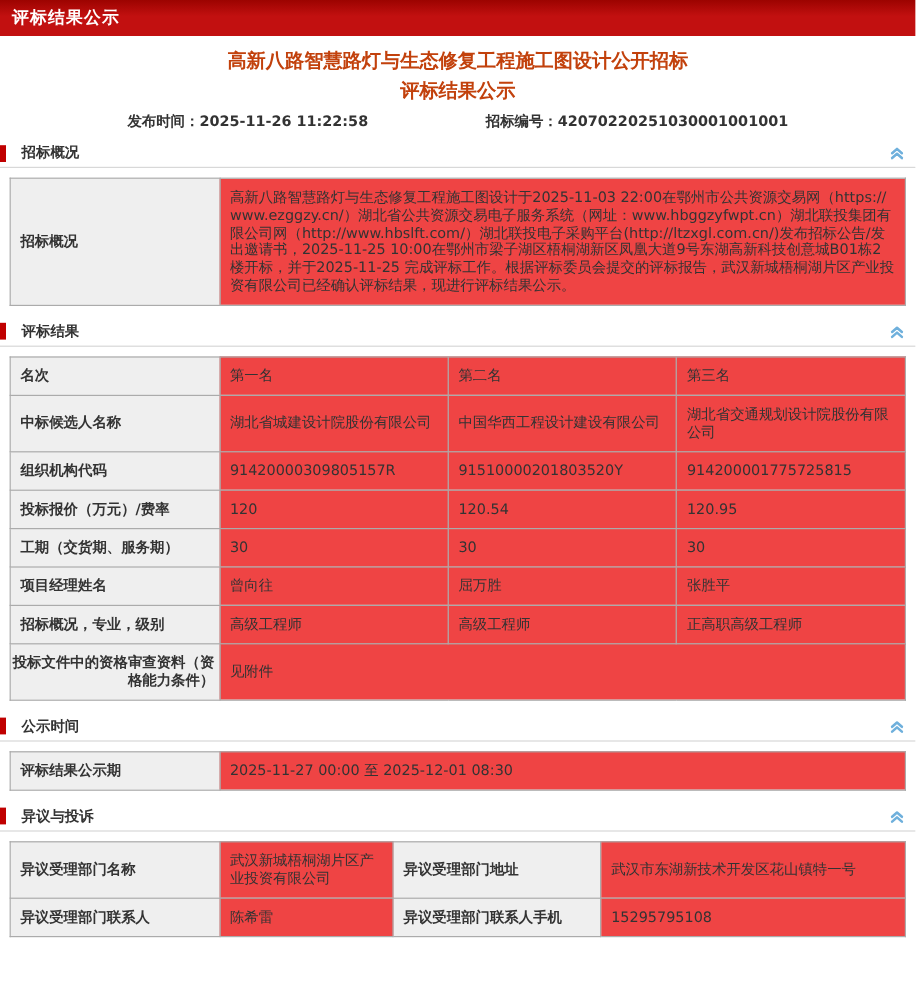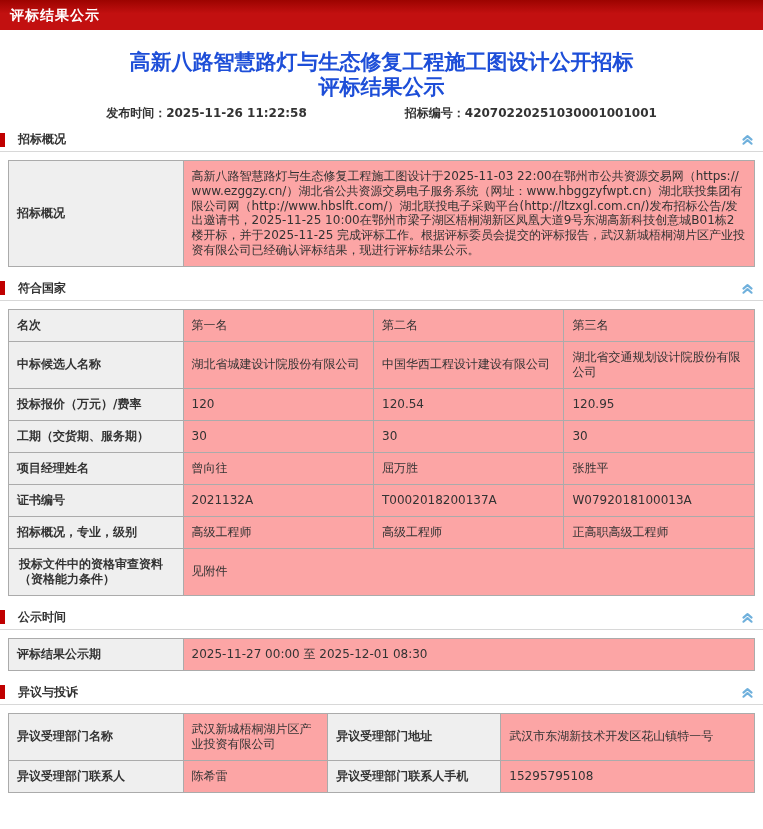--- a/index.html
+++ b/index.html
@@ -17,25 +17,25 @@
     font-size:14px;
     font-weight:bold;
     line-height:30px;
     padding-left:10px;
     box-sizing:border-box;
     letter-spacing:1px;
   }
   
   .doc-title{
     text-align:center;
-    font-size:21px;
+    font-size:16px;
     font-weight:600;
     line-height:25px;
-    margin-top:20px;
-    color:#1d4ed8;
+    margin-top:8px;
+    color:#c2410c;
   }
   .meta-row{
     display:flex;
     justify-content:center;
     gap:98px;
     font-size:12px;
     font-weight:bold;
     margin:5px 0 6px 0;
   }
   .meta-row .val{font-weight:bold;}
@@ -63,27 +63,27 @@
     font-size:12px;
     table-layout:fixed;
     color:#333;
   }
   td{
     border:1px solid #ababab;
     padding:8px 8px;
     vertical-align:middle;
     word-break:break-all;
     line-height:1.25;
-    background:#fca5a5;
+    background:#ef4444;
   }
   td.lbl{
     background:#efefef;
     font-weight:bold;
   }
-  td.lbl.center{text-align:left;padding-left:10px;padding-right:4px;}
+  td.lbl.center{text-align:right;padding-left:0;padding-right:4px;}
   .overview-text{line-height:1.23;}
 </style>
 </head>
 <body>
 
 <div class="banner">
   <span>评标结果公示</span>
 </div>
 
 <div class="doc-title">
@@ -114,21 +114,21 @@
   <tbody>
       <tr>
     <td class="lbl">招标概况</td>
     <td class="overview-text">高新八路智慧路灯与生态修复工程施工图设计于2025-11-03 22:00在鄂州市公共资源交易网（https://www.ezggzy.cn/）湖北省公共资源交易电子服务系统（网址：www.hbggzyfwpt.cn）湖北联投集团有限公司网（http://www.hbslft.com/）湖北联投电子采购平台(http://ltzxgl.com.cn/)发布招标公告/发出邀请书，2025-11-25 10:00在鄂州市梁子湖区梧桐湖新区凤凰大道9号东湖高新科技创意城B01栋2楼开标，并于2025-11-25 完成评标工作。根据评标委员会提交的评标报告，武汉新城梧桐湖片区产业投资有限公司已经确认评标结果，现进行评标结果公示。</td>
   </tr>
 </tbody>
   </table>
 
 <div class="section-head">
   <div class="section-bar"></div>
-  <div class="section-title">符合国家</div>
+  <div class="section-title">评标结果</div>
   <span class="collapse-btn">
     <svg width="13" height="13" viewBox="0 0 16 16" fill="none" stroke="#6fb0dc" stroke-width="2.6" stroke-linecap="round" stroke-linejoin="round">
         <polyline points="3,8.2 8,3.8 13,8.2"></polyline>
         <polyline points="3,13.2 8,8.8 13,13.2"></polyline>
       </svg>
   </span>
 </div>
 <table>
   <colgroup>
       <col style="width:23.4%">
@@ -143,44 +143,44 @@
     <td>第二名</td>
     <td>第三名</td>
   </tr>
   <tr>
     <td class="lbl">中标候选人名称</td>
     <td>湖北省城建设计院股份有限公司</td>
     <td>中国华西工程设计建设有限公司</td>
     <td>湖北省交通规划设计院股份有限公司</td>
   </tr>
   <tr>
+    <td class="lbl">组织机构代码</td>
+    <td>91420000309805157R</td>
+    <td>91510000201803520Y</td>
+    <td>914200001775725815</td>
+  </tr>
+  <tr>
     <td class="lbl">投标报价（万元）/费率</td>
     <td>120</td>
     <td>120.54</td>
     <td>120.95</td>
   </tr>
   <tr>
     <td class="lbl">工期（交货期、服务期）</td>
     <td>30</td>
     <td>30</td>
     <td>30</td>
   </tr>
   <tr>
     <td class="lbl">项目经理姓名</td>
     <td>曾向往</td>
     <td>屈万胜</td>
     <td>张胜平</td>
   </tr>
   <tr>
-    <td class="lbl">证书编号</td>
-    <td>2021132A</td>
-    <td>T0002018200137A</td>
-    <td>W0792018100013A</td>
-  </tr>
-  <tr>
     <td class="lbl">招标概况，专业，级别</td>
     <td>高级工程师</td>
     <td>高级工程师</td>
     <td>正高职高级工程师</td>
   </tr>
   <tr>
     <td class="lbl center">投标文件中的资格审查资料（资格能力条件）</td>
     <td colspan="3">见附件</td>
   </tr>
 </tbody>

